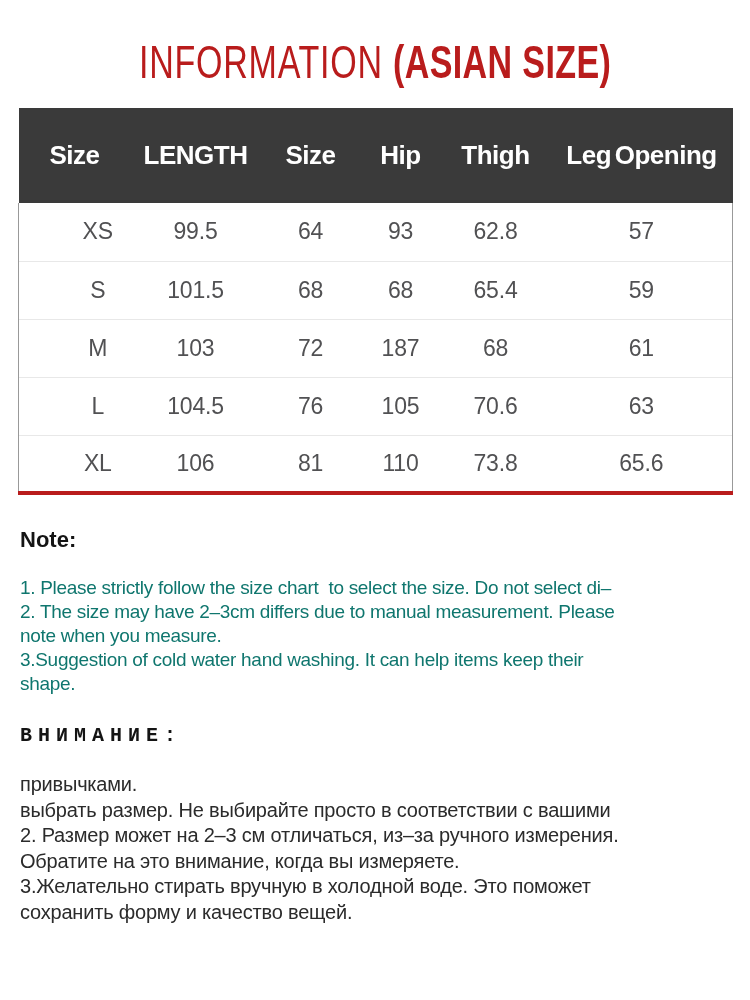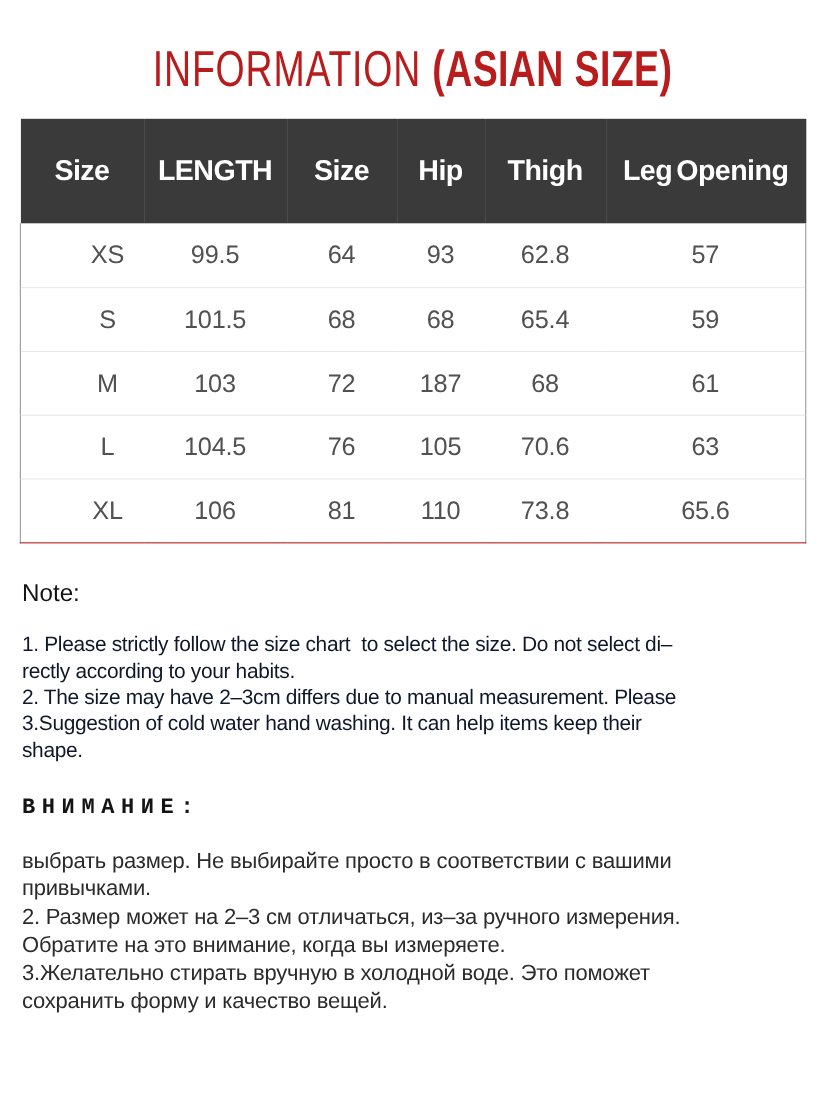--- a/index.html
+++ b/index.html
@@ -50,36 +50,36 @@
     text-align: center;
     vertical-align: middle;
     font-size: 23px;
     color: #515153;
     letter-spacing: -0.2px;
     padding: 0;
   }
   .size-table td:first-child { border-left: 1px solid #999999; padding-left: 46px; }
   .size-table td:last-child { border-right: 1px solid #999999; margin-top: 32px; }
   .size-table tbody tr + tr td { border-top: 1px solid #e8e8e8; }
-  .size-table tbody tr:last-child td { border-bottom: 1px solid #b91c1c; }
+  .size-table tbody tr:last-child td { border-bottom: 4px solid #b91c1c; }
 
   
   .note-heading {
     margin: 31px 0 0 20px;
     font-size: 22px;
     line-height: 28px;
-    font-weight: normal;
+    font-weight: bold;
     color: #141414;
   }
   .note-text { margin: 22px 0 0 20px; }
   .note-text .line {
     white-space: pre;
     font-size: 19px;
     line-height: 24px;
-    color: #0f172a;
+    color: #0f766e;
     letter-spacing: -0.3px;
   }
 
   
   .attention-heading {
     margin: 27px 11px 0 20px;
     font-size: 20px;
     line-height: 26px;
     font-weight: bold;
     letter-spacing: 6px;
@@ -161,29 +161,29 @@
         <td>110</td>
         <td>73.8</td>
         <td>65.6</td>
       </tr>
     </tbody>
   </table>
 
   <h2 class="note-heading">Note:</h2>
   <div class="note-text">
     <div class="line">1. Please strictly follow the size chart  to select the size. Do not select di–</div>
-    <div class="line">rectly according to your habits.</div>
     <div class="line">2. The size may have 2–3cm differs due to manual measurement. Please</div>
+    <div class="line">note when you measure.</div>
     <div class="line">3.Suggestion of cold water hand washing. It can help items keep their</div>
     <div class="line">shape.</div>
   </div>
 
   <h2 class="attention-heading">ВНИМАНИЕ:</h2>
   <div class="ru-text">
+    <div class="line">привычками.</div>
     <div class="line">выбрать размер. Не выбирайте просто в соответствии с вашими</div>
-    <div class="line">привычками.</div>
     <div class="line">2. Размер может на 2–3 см отличаться, из–за ручного измерения.</div>
     <div class="line">Обратите на это внимание, когда вы измеряете.</div>
     <div class="line">3.Желательно стирать вручную в холодной воде. Это поможет</div>
     <div class="line">сохранить форму и качество вещей.</div>
   </div>
 
 </div>
 
 </body></html>

